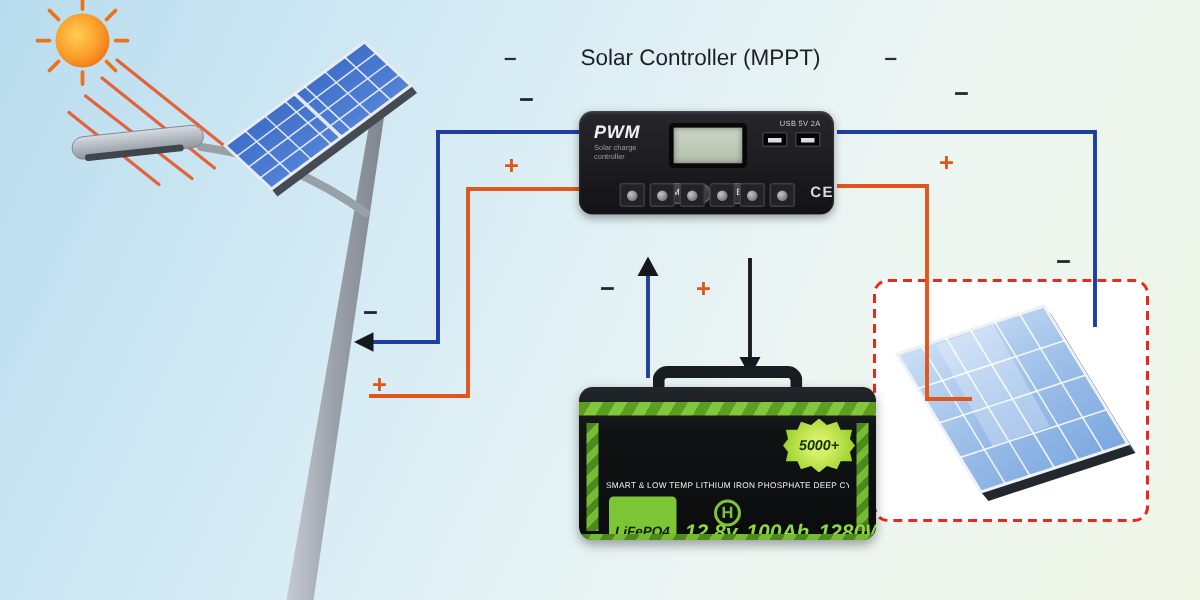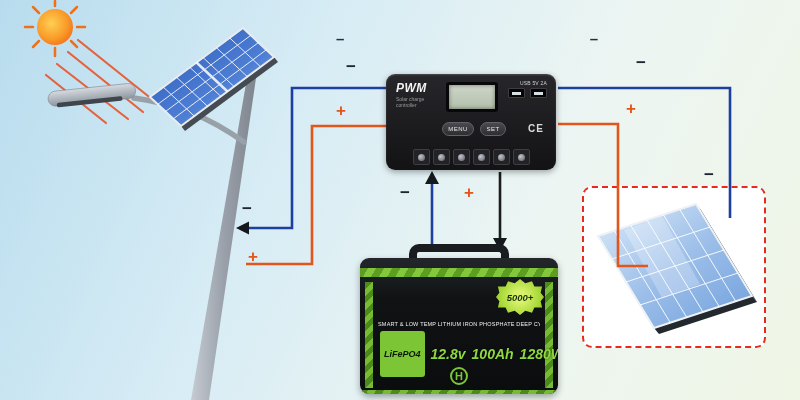--- a/index.html
+++ b/index.html
@@ -38,21 +38,21 @@
   
   .panel-box{
     position:absolute; left:582px; top:186px; width:184px; height:162px; z-index:2;
     border:2px dashed #e8291c; border-radius:10px; background:rgba(255,255,255,.93);
     overflow:hidden;
   }
   .panel-box svg{ width:100%; height:100%; }
 
   
   .controller{
-    position:absolute; left:386px; top:74px; width:170px; height:96px; z-index:4;
+    position:absolute; left:386px; top:74px; width:170px; height:69px; z-index:4;
     background:linear-gradient(#27272b,#131316); border-radius:9px;
     box-shadow:inset 0 1px 2px rgba(255,255,255,.18), 0 2px 6px rgba(0,0,0,.35);
   }
   .pwm{ position:absolute; left:10px; top:7px; font-style:italic; font-weight:800; font-size:12px; color:#f2f2f2; letter-spacing:.5px; }
   .pwm-sub{ position:absolute; left:10px; top:22px; width:44px; font-size:5px; line-height:1.25; color:#9b9b9b; }
   .lcd{
     position:absolute; left:60px; top:8px; width:52px; height:30px; border-radius:3px;
     background:linear-gradient(#cdd6c8,#b3bfab); border:3px solid #08080a;
     box-shadow:inset 0 0 4px rgba(0,0,0,.45);
   }
@@ -60,27 +60,27 @@
   .usb-ports{ position:absolute; right:9px; top:14px; display:flex; gap:5px; }
   .usb-port{ width:17px; height:10px; background:#050506; border:1px solid #3d3d42; border-radius:1px; position:relative; }
   .usb-port::after{ content:""; position:absolute; left:3px; right:3px; top:3px; height:3px; background:#d9dee3; }
   .cbtn{
     position:absolute; top:48px; height:14px; border-radius:7px;
     background:linear-gradient(#4b4b4f,#2e2e32); border:1px solid #626268;
     color:#e9e9e9; font-size:6px; letter-spacing:.5px;
     display:flex; align-items:center; justify-content:center;
   }
   .cbtn.menu{ left:56px; width:32px; } .cbtn.set{ left:94px; width:26px; }
-  .ce{ position:absolute; right:12px; top:49px; font-size:10px; font-weight:600; letter-spacing:1px; color:#dadada;margin-left:40px; }
+  .ce{ position:absolute; right:0; top:49px; font-size:10px; font-weight:600; letter-spacing:1px; color:#dadada;margin-left:40px; }
   .terminals{ position:absolute; left:16px; right:16px; bottom:5px; display:flex; gap:3px; justify-content:center; }
   .screw{ width:17px; height:16px; background:#232327; border:1px solid #3d3d42; border-radius:2px; position:relative; }
   .screw::after{ content:""; position:absolute; left:4px; top:4px; width:7px; height:7px; border-radius:50%; background:radial-gradient(circle at 35% 35%,#c2c6cc,#565a61); }
 
   
-  .battery{ position:absolute; left:360px; top:252px; width:198px; height:142px; z-index:4; }
+  .battery{ position:absolute; left:386px; top:252px; width:198px; height:108px; z-index:4; }
   .bat-handle{
     position:absolute; left:50%; top:-8px; transform:translateX(-50%);
     width:100px; height:24px; border:8px solid #191d20; border-bottom:none;
     border-radius:10px 10px 0 0;
   }
   .bat-body{
     position:absolute; inset:6px 0 0 0; border-radius:9px; overflow:hidden;
     background:linear-gradient(180deg,#23272b 0,#101214 30%,#0a0c0e 100%);
     box-shadow:0 3px 7px rgba(0,0,0,.35);
   }
@@ -218,20 +218,21 @@
       <path d="M558,88 H730 V218" stroke="#1d3f9f"></path>
       <path d="M558,124 H618 V266 H648" stroke="#e2551b"></path>
     </g>
     <polygon points="236,228 249,221.5 249,234.5" fill="#15181c"></polygon>
     <polygon points="432,171 425,184 439,184" fill="#15181c"></polygon>
     <polygon points="500,251 493,238 507,238" fill="#15181c"></polygon>
   </svg>
 
   <div class="title-row">
     <span class="dash">–</span>
+    <span class="title-text">Solar Controller (MPPT)</span>
     <span class="dash">–</span>
   </div>
 
   <span class="pol minus" id="pol-load-neg">−</span>
   <span class="pol plus" id="pol-load-pos">+</span>
   <span class="pol minus" id="pol-ctrl-neg">−</span>
   <span class="pol plus" id="pol-ctrl-pos">+</span>
   <span class="pol minus" id="pol-batt-neg">−</span>
   <span class="pol plus" id="pol-batt-pos">+</span>
   <span class="pol minus" id="pol-pv-neg-top">−</span>

